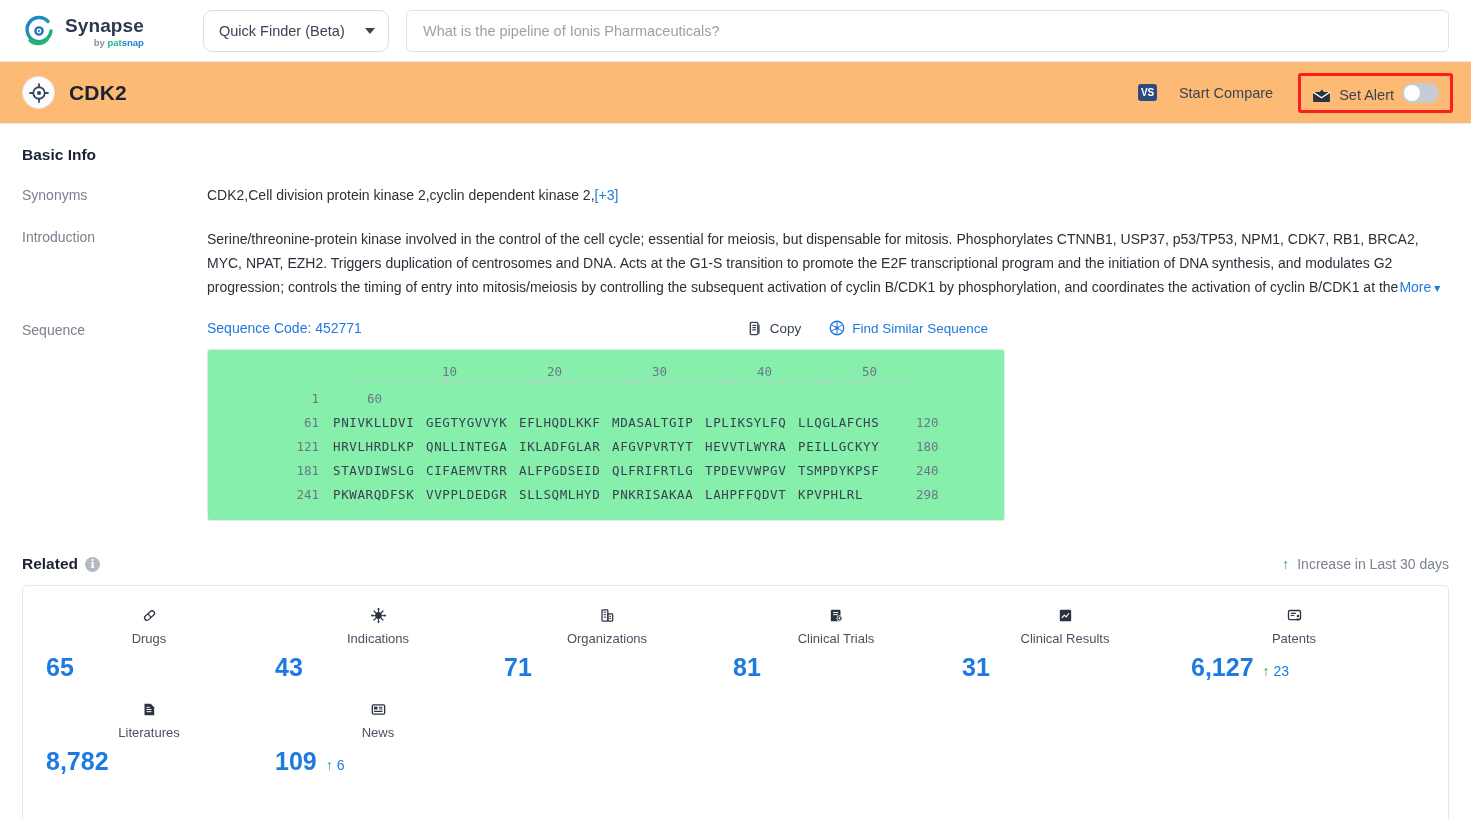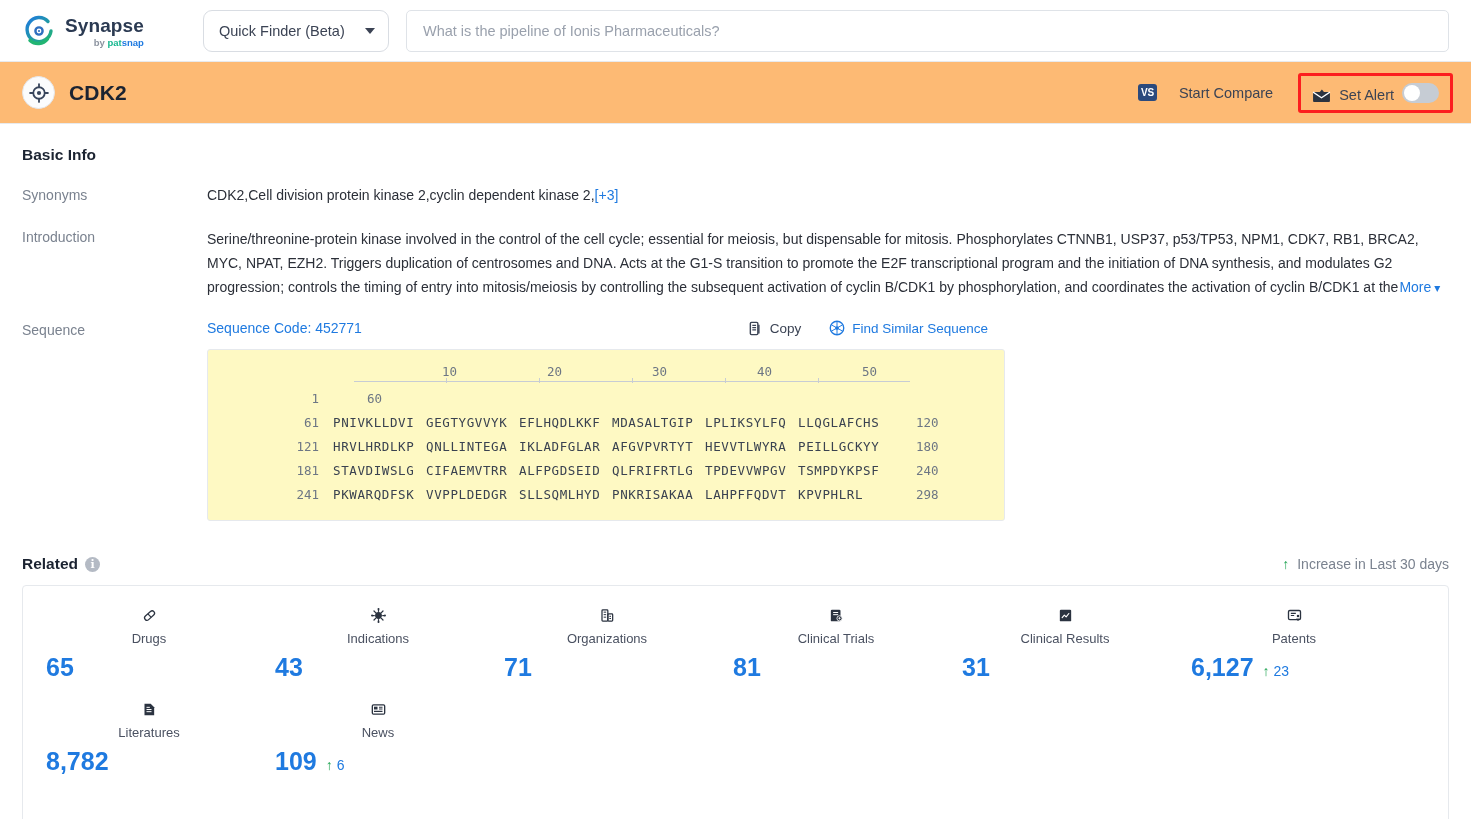--- a/index.html
+++ b/index.html
@@ -118,21 +118,21 @@
   .seq-code { color: #1f7ae0; font-size: 14px; cursor: pointer; }
   .seq-actions { margin-left: auto; display: flex; align-items: center; gap: 28px; margin-right: 461px; }
   .seq-action { display: flex; align-items: center; gap: 7px; font-size: 13.5px; cursor: pointer; }
   .seq-action.copy { color: #3b4354; }
   .seq-action.similar { color: #1f7ae0; }
 
   .seq-box {
     margin-top: 13px;
     width: 798px;
     border: 1px solid #e6e9ed; border-radius: 3px;
-    background: #fef9c3;
+    background: #86efac;
     padding: 14px 0 18px 0;
   }
   .seq-mono { font-family: "DejaVu Sans Mono", monospace; font-size: 12.5px; color: #3a4250; }
   .ruler { display: flex; padding-left: 104px; }
   .ruler-nums { display: flex; }
   .ruler-cell {
     width: 105px; position: relative; text-align: right;
     padding-right: 0px; color: #6d7684;
     font-family: "DejaVu Sans Mono", monospace; font-size: 12.5px;
   }

